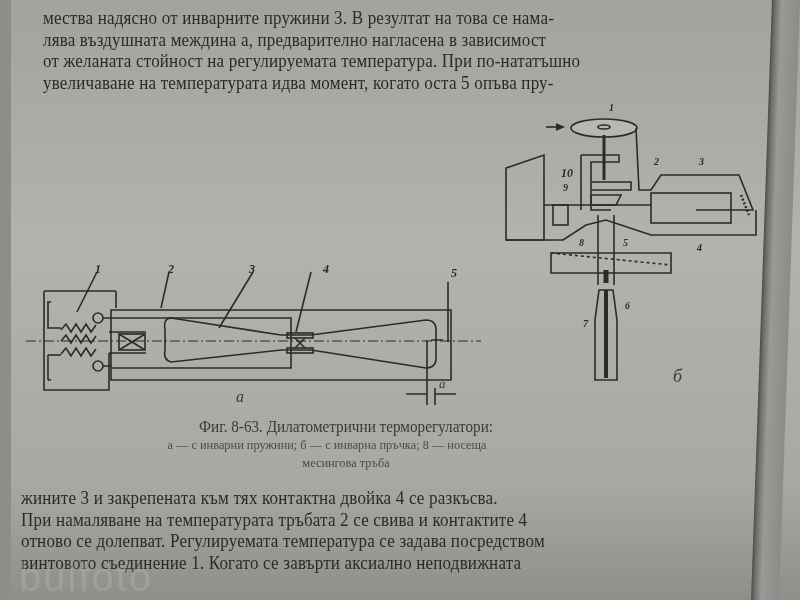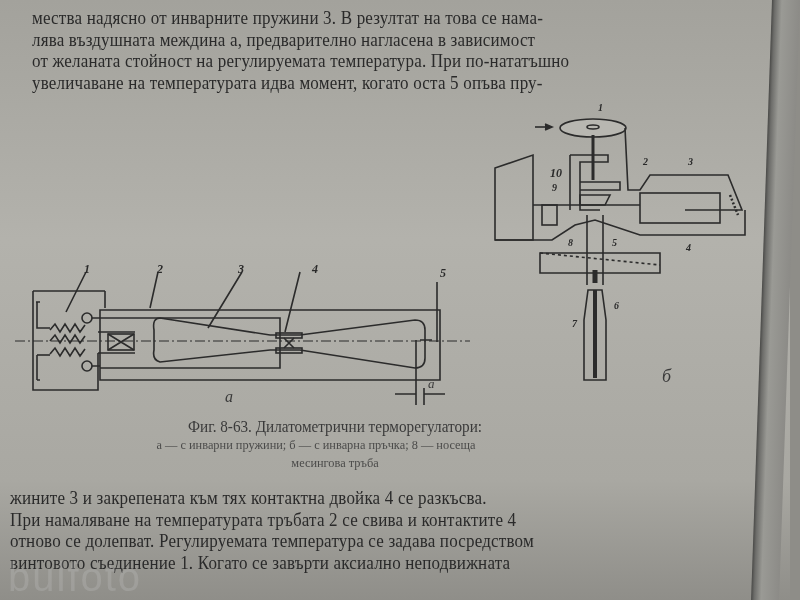--- a/index.html
+++ b/index.html
@@ -1,17 +1,17 @@
 <!DOCTYPE html>
 <html><head>
 <meta charset="utf-8">
 <style>
   html,body{margin:0;padding:0;}
   body{width:800px;height:600px;overflow:hidden;background:#8e8d88;font-family:"Liberation Serif",serif;}
-  .page{position:absolute;left:0;top:0;width:790px;height:600px;
+  .page{position:absolute;left:11px;top:0;width:790px;height:600px;
     background:linear-gradient(180deg,#a3a29c 0%,#b3b2ac 40%,#a9a8a2 80%,#8f8e89 100%);}
   .page-edge{position:absolute;left:772px;top:0;width:28px;height:600px;
     background:linear-gradient(90deg,#4a4a48 0px,#6d6d6a 3px,#9a9a95 10px,#8c8b87 28px);transform:skewX(-2deg);transform-origin:top;}
   .text{position:absolute;color:#2a2a2a;font-size:18.5px;line-height:21.5px;letter-spacing:0.2px;transform:scaleX(0.92);transform-origin:left top;white-space:nowrap;}
   .top-text{left:32px;top:8px;}
   .bottom-text{left:10px;top:488px;}
   .text .line{display:block;}
   .caption{position:absolute;left:188px;top:418px;color:#3a3a3a;font-size:15px;line-height:18px;text-align:center;transform:scaleX(0.95);transform-origin:left top;white-space:nowrap;}
   .caption .cap-title{display:block;font-size:16px;}
   .caption .cap-sub{display:block;font-size:13px;opacity:.85;}

